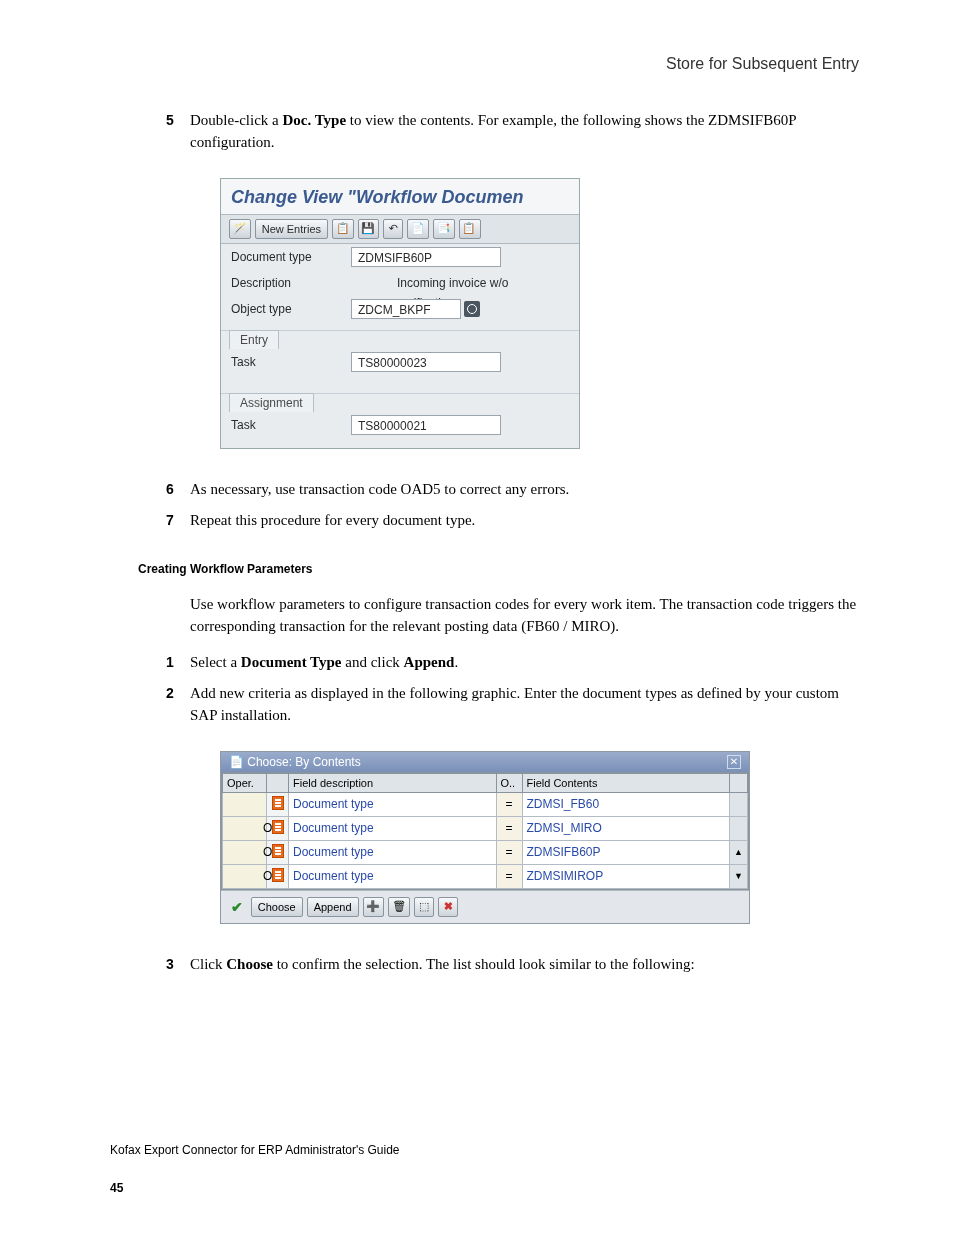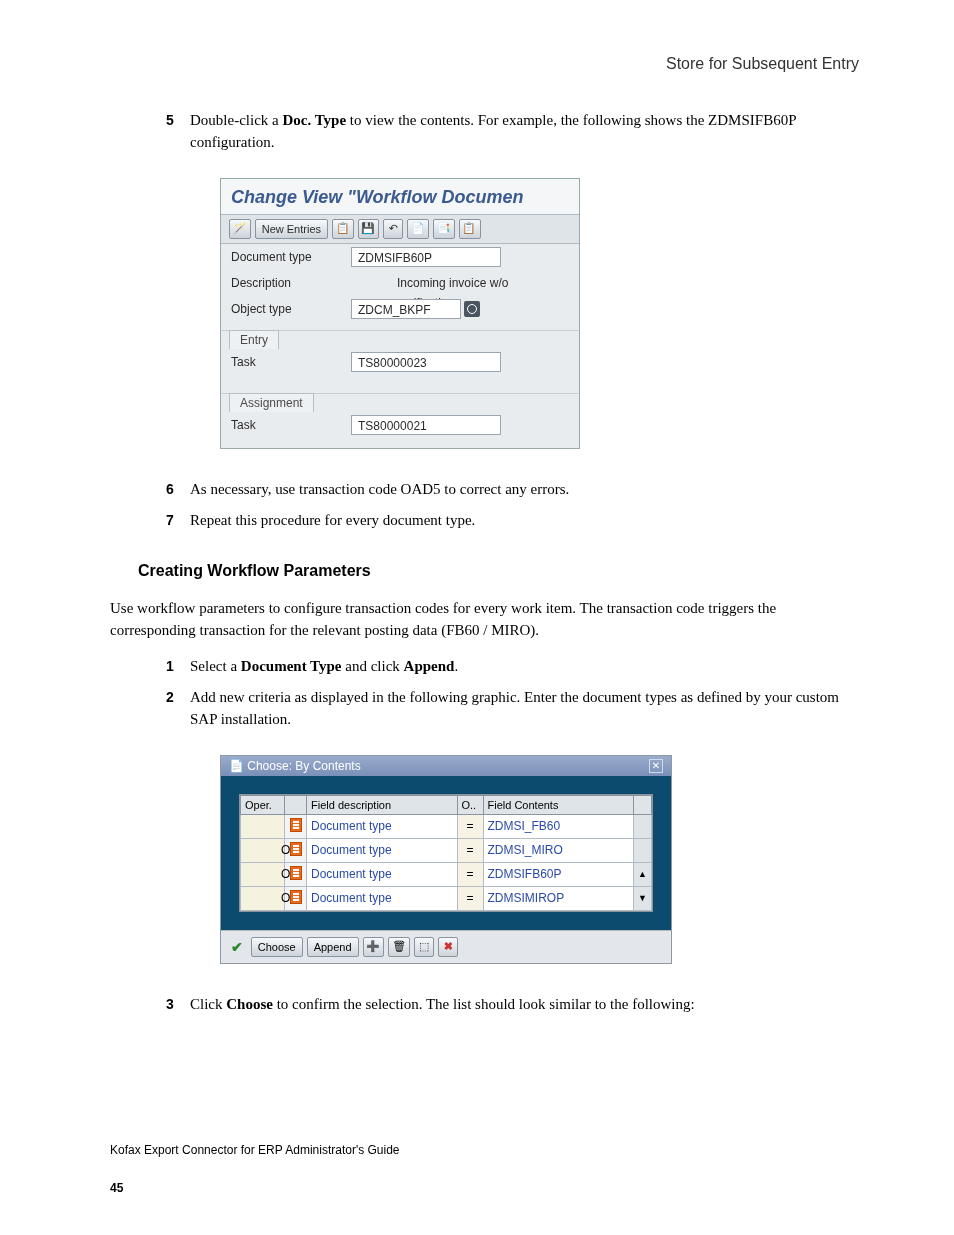--- a/index.html
+++ b/index.html
@@ -36,28 +36,29 @@
   }
   ol.steps > li .stepnum {
     position: absolute;
     left: -24px;
     top: 0;
     font-family: Arial, Helvetica, sans-serif;
     font-weight: bold;
     font-size: 14px;
   }
   .para {
+    margin-left: 80px;
     margin-bottom: 14px;
     font-size: 15px;
     line-height: 1.45;
   }
   h2.section {
     font-family: Arial, Helvetica, sans-serif;
     font-weight: bold;
-    font-size: 16px;
+    font-size: 12px;
     margin: 30px 0 18px 28px;
   }
   
   .sap-fig1 {
     margin: 24px 0 30px 110px;
     width: 360px;
     border: 1px solid #9aa;
     background: #e8ecef;
     font-family: Arial, Helvetica, sans-serif;
     font-size: 12px;
@@ -130,38 +131,38 @@
     color: #4a4a4a;
   }
   .sap-f4 {
     display:inline-block; width:16px;height:16px; margin-left:3px;
     background:#4a5560; border-radius:2px; position:relative;
   }
   .sap-f4::after{content:"";position:absolute;top:3px;left:3px;width:8px;height:8px;border:1px solid #fff;border-radius:50%;}
   
   .sap-fig2 {
     margin: 24px 0 30px 110px;
-    width: 452px;
+    width: 530px;
     font-family: Arial, Helvetica, sans-serif;
     font-size: 12px;
     border: 1px solid #8f99a3;
-    background: #0c4a6e;
+    background: #d946ef;
   }
   .dlg-title {
     background: linear-gradient(#9aaccc,#7a90b8);
     color: #fff;
     padding: 3px 8px;
     font-size: 12px;
     display: flex;
     justify-content: space-between;
     align-items:center;
   }
   .dlg-title .x { width:14px;height:14px;border:1px solid #cde;display:flex;align-items:center;justify-content:center;font-size:10px;}
   .grid {
-    margin: 18px;
+    margin: 0;
     border: 1px solid #8a949e;
     background: #fff;
   }
   .grid table { width: 100%; border-collapse: collapse; table-layout: fixed; }
   .grid th {
     background: #dfe4e8;
     text-align: left;
     font-weight: normal;
     padding: 3px 4px;
     border: 1px solid #8a949e;

